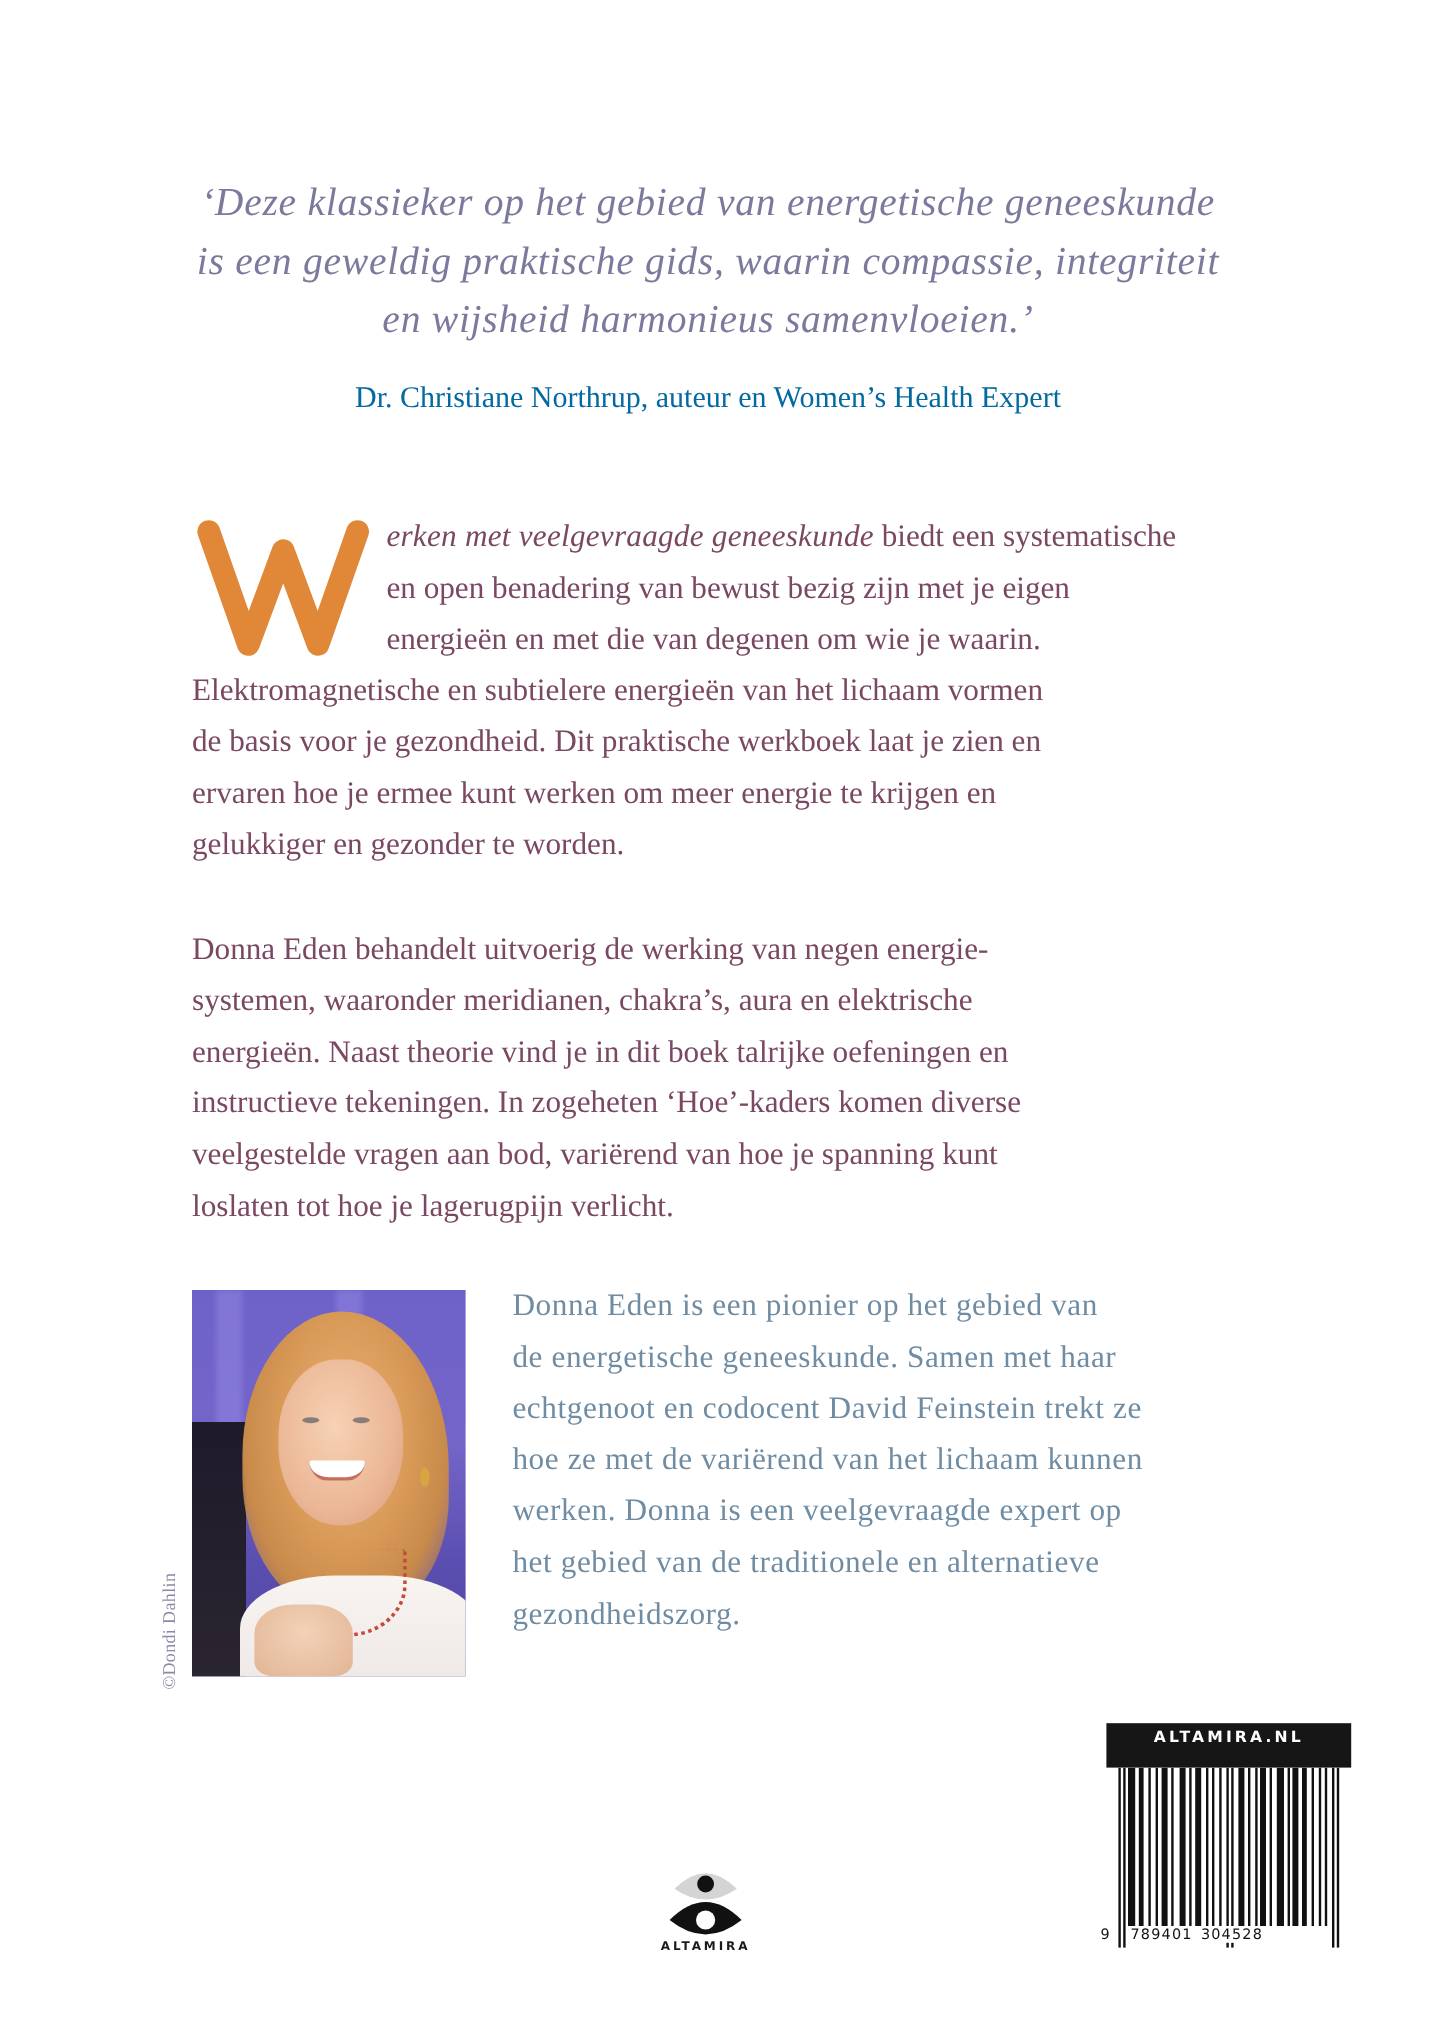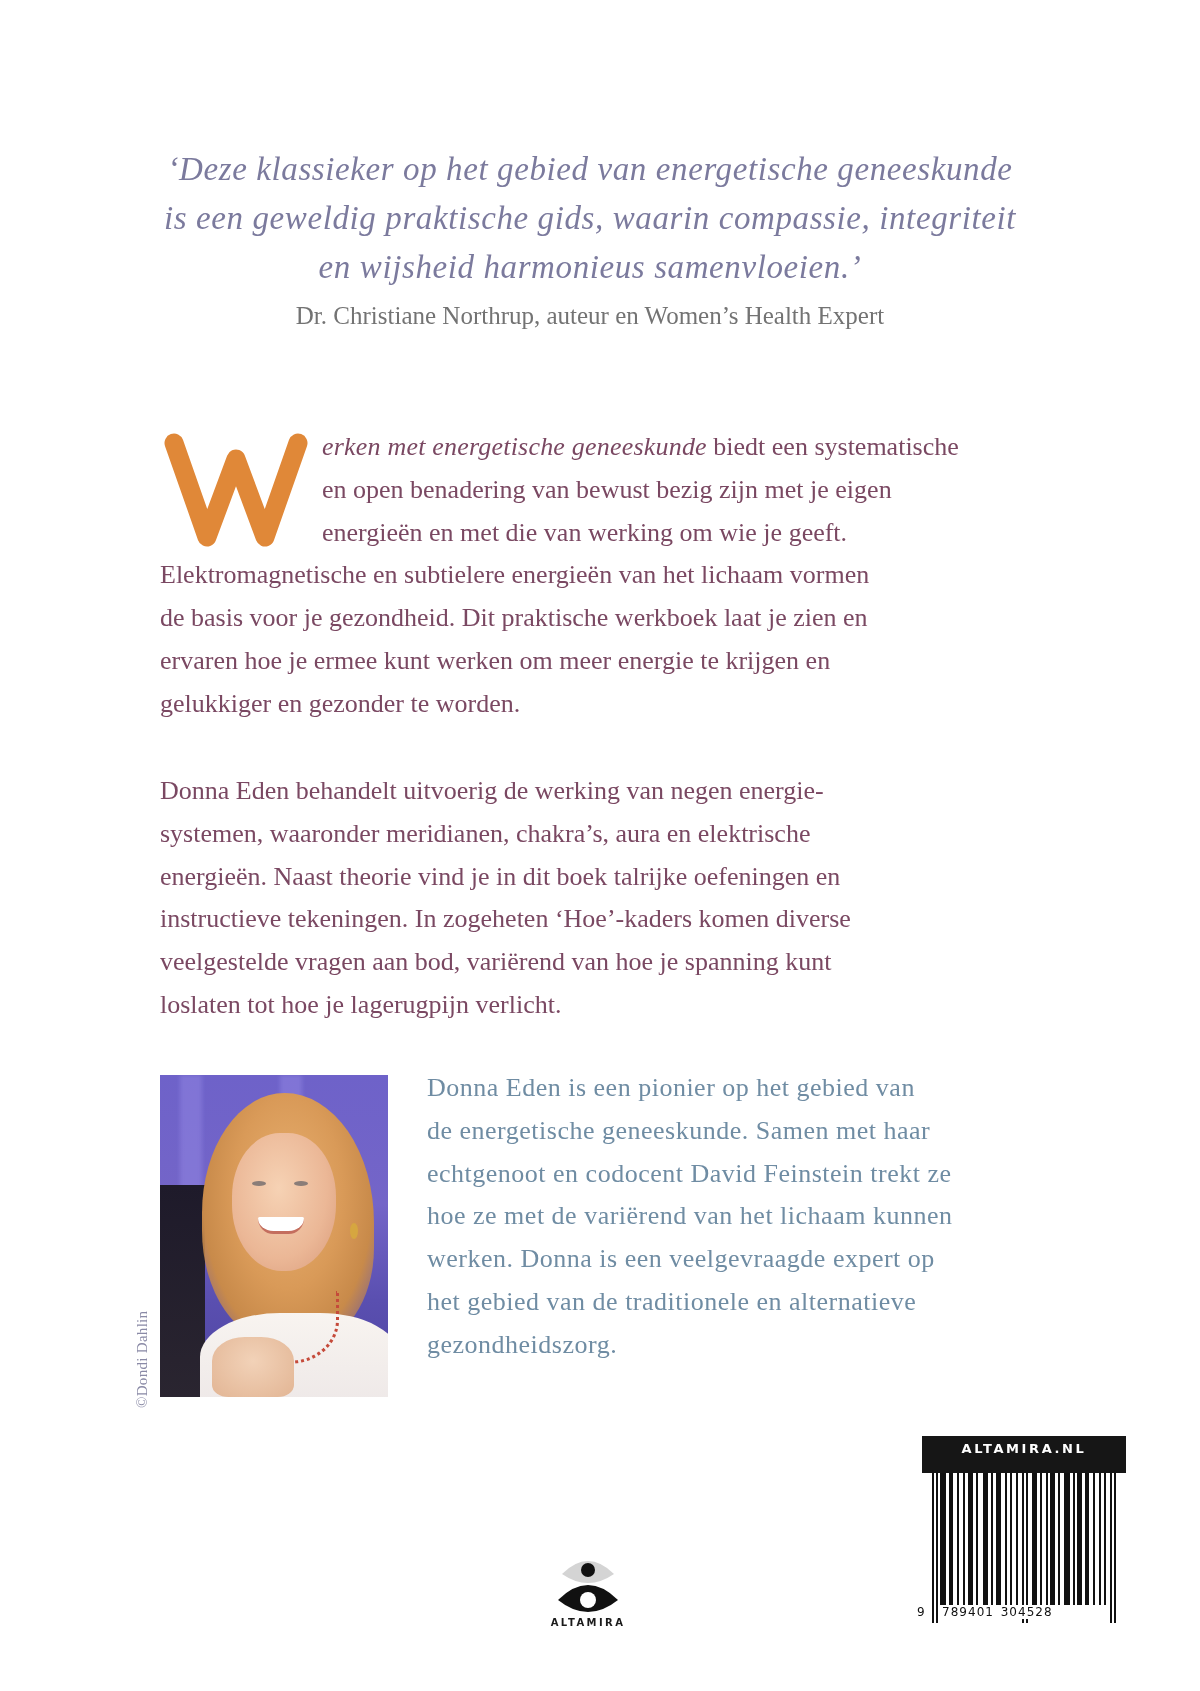--- a/index.html
+++ b/index.html
@@ -27,22 +27,22 @@
   .quote-line {
     font-style: italic;
     font-size: 33px;
     line-height: 49px;
     letter-spacing: 0.6px;
     white-space: nowrap;
   }
   .quote-attr {
     font-size: 25px;
     line-height: 40px;
-    margin-top: 4px;
-    color: #737373;
+    margin-top: 20px;
+    color: #0369a1;
     white-space: nowrap;
   }
 
   
   .body-text {
     color: #7a4862;
     font-size: 26px;
     line-height: 42.8px;
     white-space: nowrap;
   }
@@ -222,23 +222,23 @@
   <div class="quote-line">is een geweldig praktische gids, waarin compassie, integriteit</div>
   <div class="quote-line">en wijsheid harmonieus samenvloeien.’</div>
   <div class="quote-attr">Dr. Christiane Northrup, auteur en Women’s Health Expert</div>
 </div>
 
 <svg class="abs dropcap" viewBox="0 0 148 118">
   <polyline points="12,12 45,106 74,28 103,106 136,12" fill="none" stroke="#e08838" stroke-width="19" stroke-linecap="round" stroke-linejoin="round"></polyline>
 </svg>
 
 <div class="abs body-text p1">
-  <div class="indent"><em>erken met energetische geneeskunde</em><span> biedt een systematische</span></div>
+  <div class="indent"><em>erken met veelgevraagde geneeskunde</em><span> biedt een systematische</span></div>
   <div class="indent">en open benadering van bewust bezig zijn met je eigen</div>
-  <div class="indent">energieën en met die van werking om wie je geeft.</div>
+  <div class="indent">energieën en met die van degenen om wie je waarin.</div>
   <div>Elektromagnetische en subtielere energieën van het lichaam vormen</div>
   <div>de basis voor je gezondheid. Dit praktische werkboek laat je zien en</div>
   <div>ervaren hoe je ermee kunt werken om meer energie te krijgen en</div>
   <div>gelukkiger en gezonder te worden.</div>
 </div>
 
 <div class="abs body-text p2">
   <div>Donna Eden behandelt uitvoerig de werking van negen energie-</div>
   <div>systemen, waaronder meridianen, chakra’s, aura en elektrische</div>
   <div>energieën. Naast theorie vind je in dit boek talrijke oefeningen en</div>

